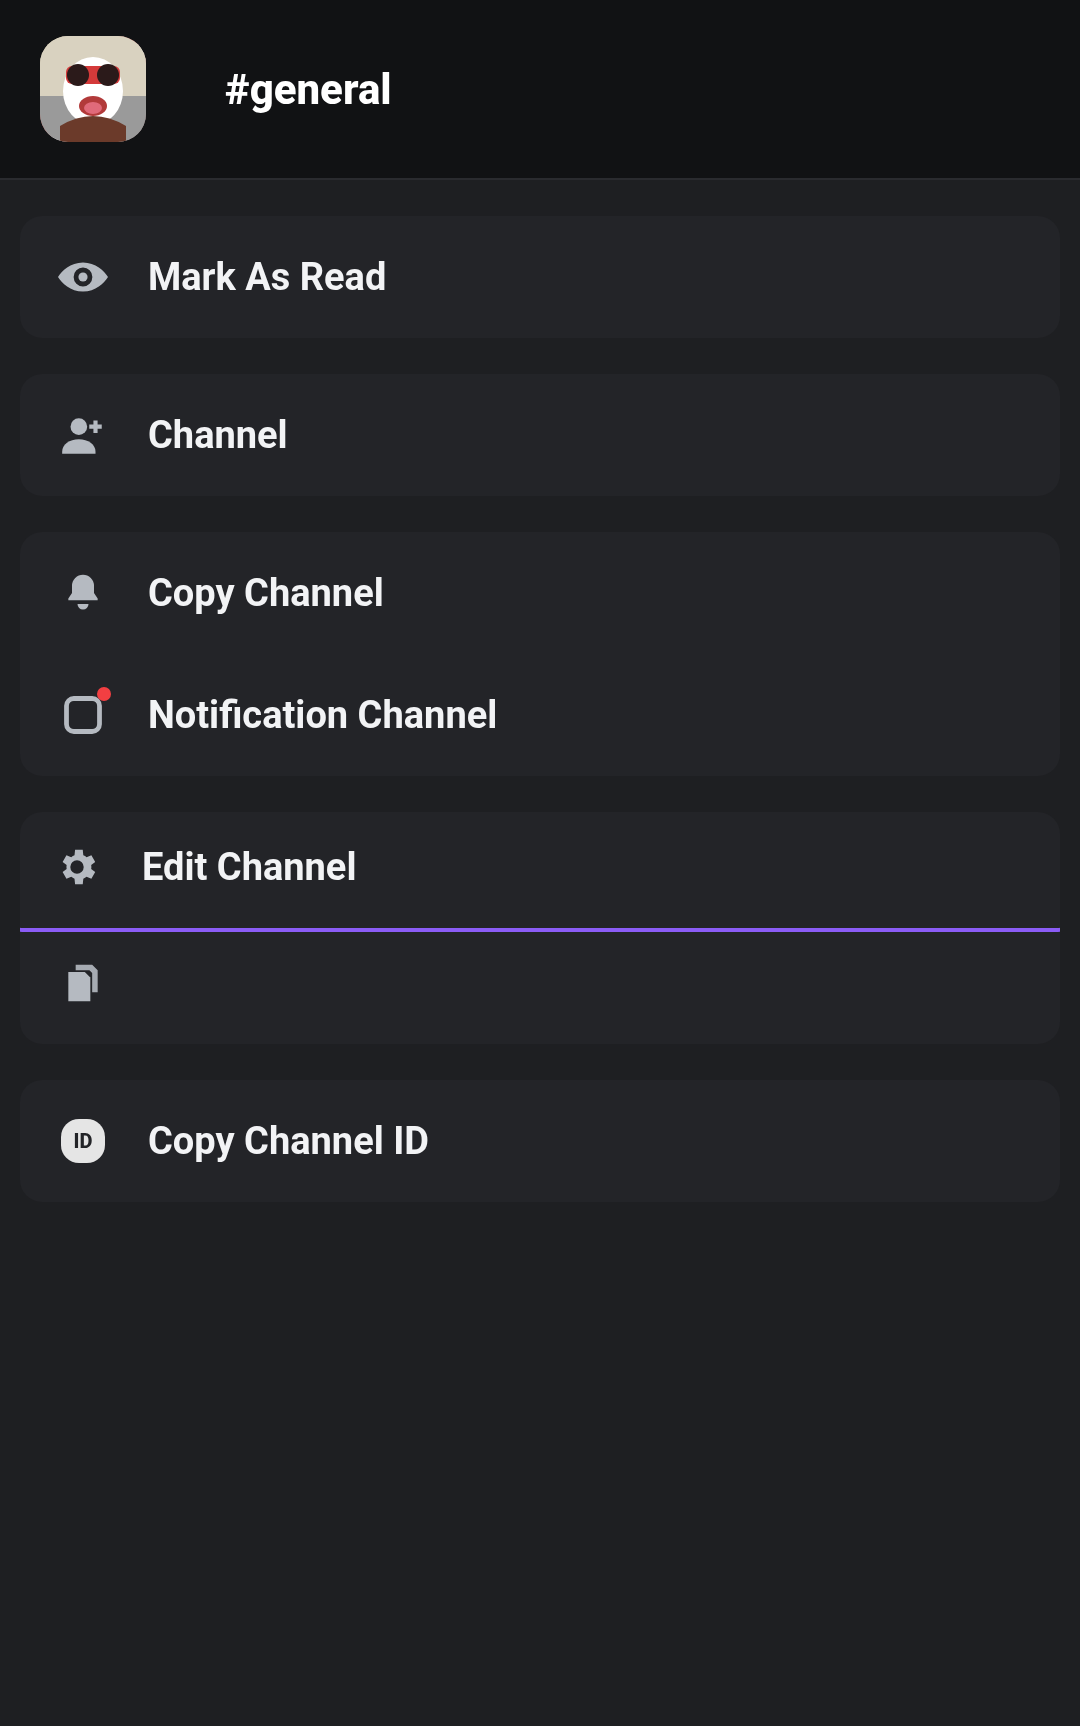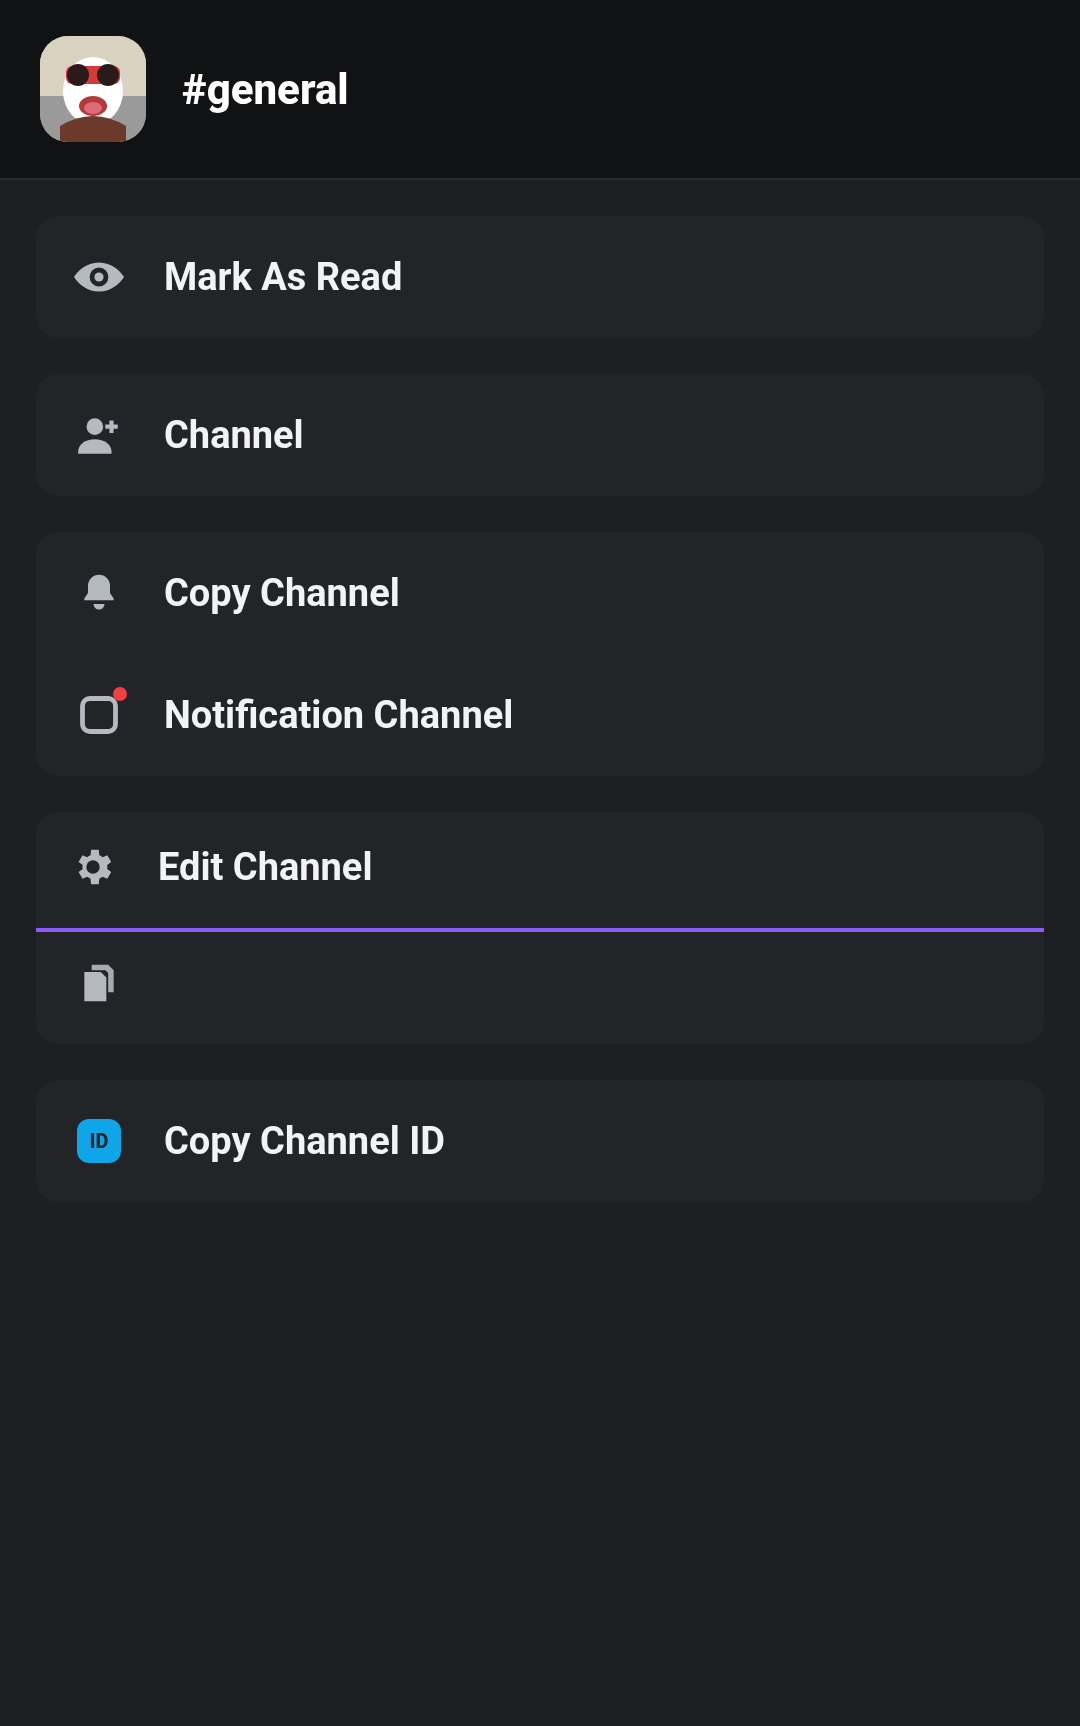--- a/index.html
+++ b/index.html
@@ -26,23 +26,24 @@
     overflow: hidden;
   }
   .avatar-inner {
     position: absolute;
     inset: 0;
   }
   .channel-name {
     font-size: 42px;
     font-weight: 800;
     color: #ffffff;
+    margin-left: 43px;
   }
   .content {
-    padding: 36px 36px;
+    padding: 36px 20px;
     background: #1e1f22;
     display: flex;
     flex-direction: column;
     gap: 36px;
   }
   .group {
     background: #232428;
     border-radius: 22px;
     overflow: hidden;
   }
@@ -81,22 +82,22 @@
     right: -6px;
     width: 14px;
     height: 14px;
     background: #f23f42;
     border-radius: 50%;
   }
   .icon-wrap { position: relative; }
   .id-chip {
     width: 44px;
     height: 44px;
-    background: #0ea5e9;
-    border-radius: 12px;
+    background: #e5e5e5;
+    border-radius: 18px;
     display: flex;
     align-items: center;
     justify-content: center;
     color: #232428;
     font-weight: 800;
     font-size: 20px;
   }
 </style>
 </head>
 <body>

